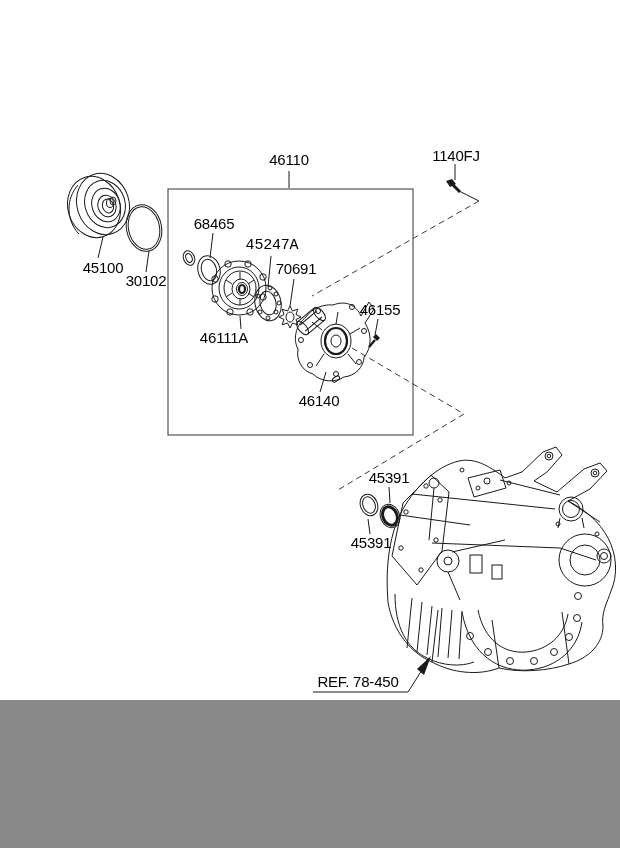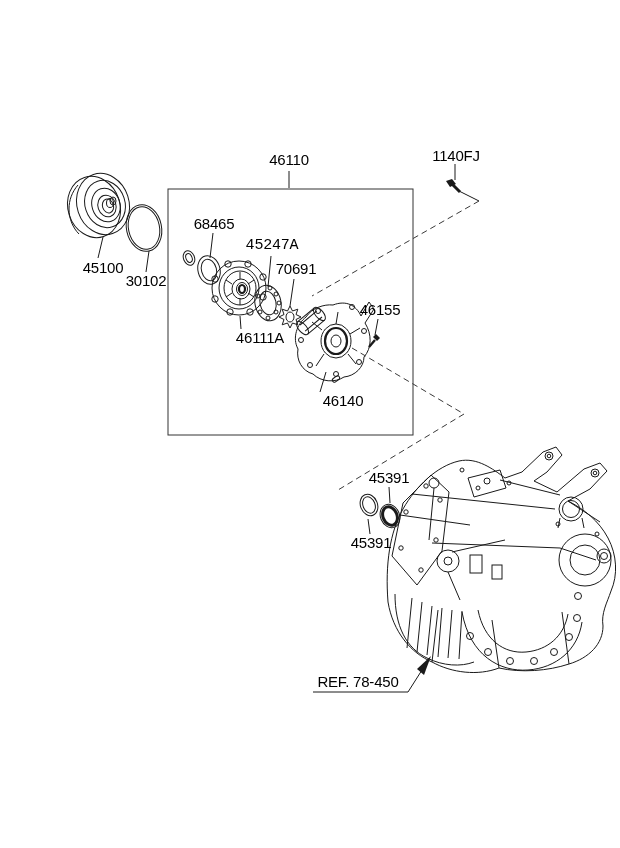--- a/index.html
+++ b/index.html
@@ -1,17 +1,17 @@
 <!DOCTYPE html>
 <html><head>
 <meta charset="utf-8">
 <style>
   html,body{margin:0;padding:0;background:#888;}
   #stage{
-    position:relative;width:620px;height:848px;background:#ffffff;
+    position:relative;width:620px;height:700px;background:#ffffff;
     font-family:"Liberation Sans", sans-serif;overflow:hidden;margin:0 auto;
   }
   #artwork{position:absolute;left:0;top:0;width:620px;height:848px;}
   .part-label{
     position:absolute;transform:translateX(-50%);
     font-size:15px;line-height:16px;color:#000;white-space:nowrap;
     letter-spacing:-0.2px;
   }
   .ln{stroke:#1a1a1a;stroke-width:1;fill:none;}
   .ln2{stroke:#1a1a1a;stroke-width:2.2;fill:none;}
@@ -207,20 +207,20 @@
     </g>
   </svg>
 
   <div class="part-label" style="left:289px;top:152px;">46110</div>
   <div class="part-label" style="left:456px;top:148px;">1140FJ</div>
   <div class="part-label" style="left:103px;top:260px;text-align:center;">45100</div>
   <div class="part-label" style="left:146px;top:273px;">30102</div>
   <div class="part-label" style="left:214px;top:216px;">68465</div>
   <div class="part-label" style="left:272px;top:238px;font-family:Liberation Mono, monospace;">45247A</div>
   <div class="part-label" style="left:296px;top:261px;">70691</div>
-  <div class="part-label" style="left:260px;top:330px;">46111A</div>
+  <div class="part-label" style="left:224px;top:330px;">46111A</div>
   <div class="part-label" style="left:380px;top:302px;text-align:center;">46155</div>
-  <div class="part-label" style="left:319px;top:393px;margin-left:24px;">46140</div>
+  <div class="part-label" style="left:319px;top:393px;">46140</div>
   <div class="part-label" style="left:389px;top:470px;">45391</div>
   <div class="part-label" style="left:371px;top:535px;">45391</div>
   <div class="part-label" style="left:358px;top:674px;">REF. 78-450</div>
 
 </div>
 
 </body></html>

